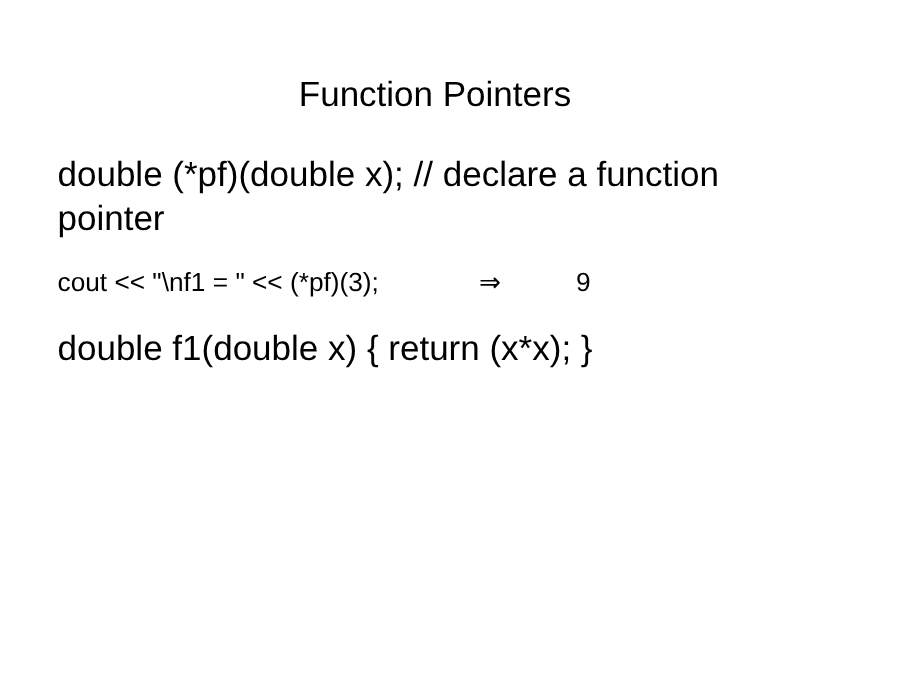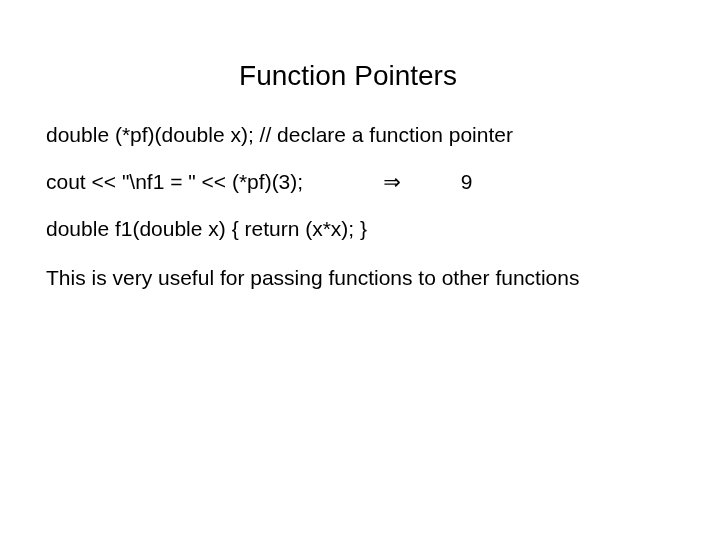--- a/index.html
+++ b/index.html
@@ -22,21 +22,21 @@
     font-size: 28px;
     font-weight: 400;
     margin-bottom: 30px;
   }
   .para {
     font-size: 21px;
     line-height: 1.25;
     margin-bottom: 22px;
   }
   .code-line {
-    font-size: 21px;
+    font-size: 28px;
     line-height: 1.25;
     margin-bottom: 22px;
   }
   .row {
     display: flex;
     align-items: baseline;
     font-size: 21px;
     margin-bottom: 22px;
   }
   .row .left {
@@ -64,15 +64,14 @@
 
 
   <div class="row">
     <span class="left">cout &lt;&lt; "\nf1 = " &lt;&lt; (*pf)(3);</span>
     <span class="arrow">⇒</span>
     <span class="right">9</span>
   </div>
 
   <div class="code-line">double f1(double x) { return (x*x); }</div>
 
-  <div class="para">This is very useful for passing functions to other functions</div>
 
 </div>
 
 </body></html>

